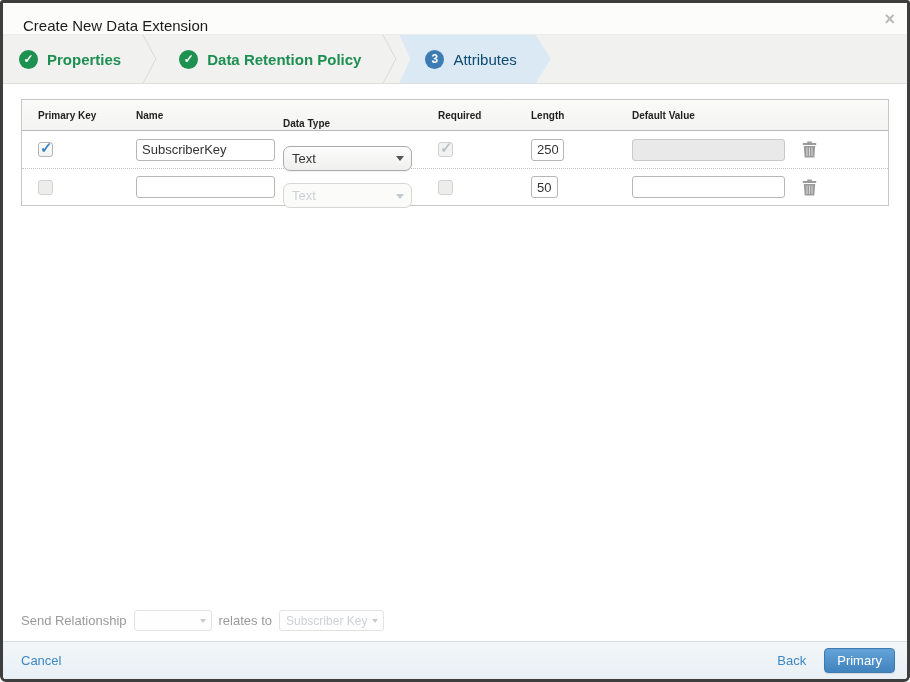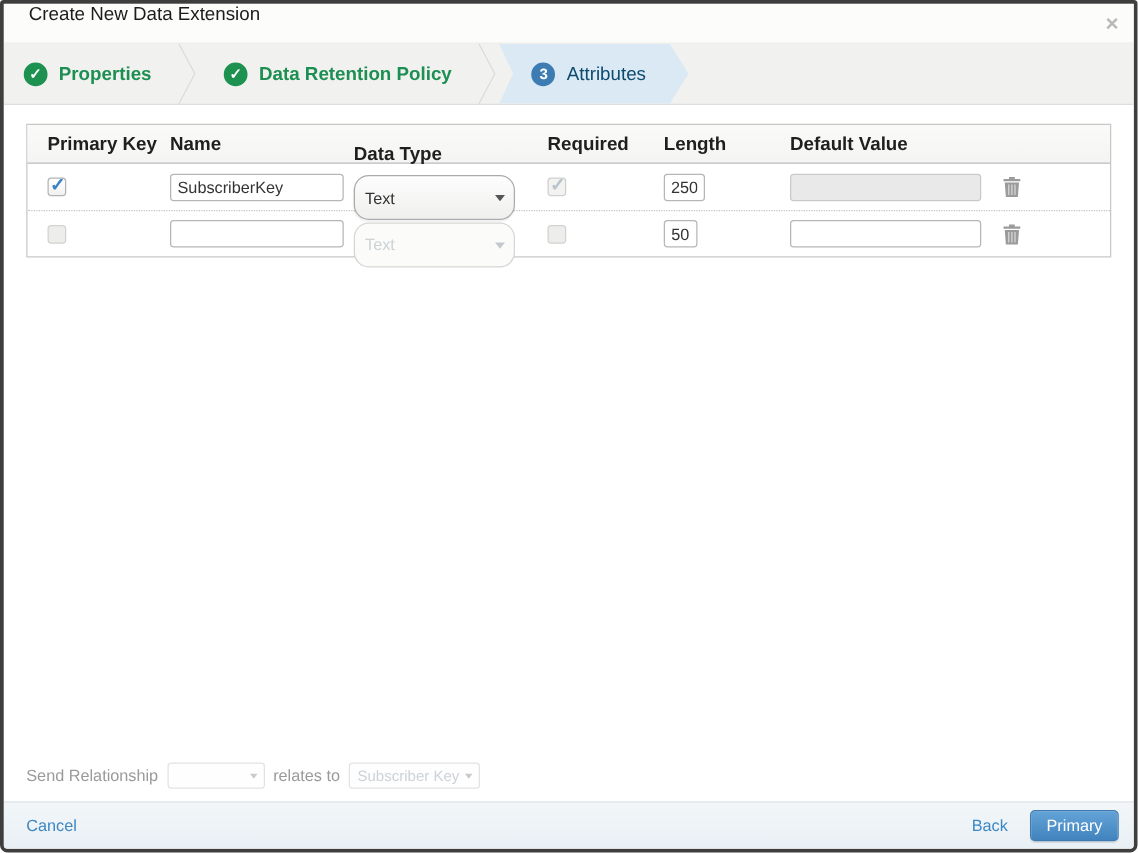--- a/index.html
+++ b/index.html
@@ -14,21 +14,21 @@
     display: flex; flex-direction: column;
     overflow: hidden;
   }
 
   
   .titlebar {
     position: relative;
     height: 32px; flex: 0 0 32px;
     background: #fcfcfb;
     border-bottom: 1px solid #ececea;
-    display: flex; align-items: flex-start;
+    display: flex; align-items: flex-end;
     padding-left: 20px;
     font-size: 15px; color: #1c1c1c;
   }
   .close-x {
     position: absolute; right: 12px; top: 50%;
     transform: translateY(-50%);
     color: #b9b9b9; font-size: 18px; font-weight: bold;
     cursor: pointer; line-height: 1;
   }
 
@@ -69,21 +69,21 @@
   .attr-table {
     margin: 15px 18px 0 18px;
     border: 1px solid #c8c8c8;
     background: #fff;
   }
   .t-row { display: flex; align-items: center; }
   .t-head {
     height: 31px;
     background: linear-gradient(#fafaf8, #f4f4f2);
     border-bottom: 1px solid #b9b9b9;
-    font-weight: bold; font-size: 15px; color: #1f1f1f;
+    font-weight: bold; font-size: 10px; color: #1f1f1f;
   }
   .t-body-row { height: 37px; }
   .t-body-row + .t-body-row { border-top: 1px dotted #c3c3c3; }
   .cell { padding-left: 8px; display: flex; align-items: center; }
   .c-pk   { width: 106px; }
   .c-name { width: 147px; }
   .c-type { width: 147px; margin-top: 17px; }
   .c-req  { width: 101px; }
   .c-len  { width: 101px; }
   .c-def  { width: 166px; }
@@ -110,22 +110,22 @@
     font-family: "Liberation Sans", sans-serif; font-size: 13px; color: #333;
     padding: 0 5px; background: #fff;
   }
   .in-name { width: 139px; }
   .in-len  { width: 33px; }
   .in-len-sm { width: 27px; }
   .in-def  { width: 153px; }
   .input-disabled { background: #e9e9e9; border-color: #c9c9c9; }
 
   .selectbox {
-    position: relative; width: 129px; height: 36px;
-    border: 1px solid #ababab; border-radius: 12px;
+    position: relative; width: 129px; height: 25px;
+    border: 1px solid #ababab; border-radius: 7px;
     background: linear-gradient(#fdfdfd, #efefee);
     box-shadow: 0 1px 1px rgba(0,0,0,0.06);
     font-size: 13px; color: #333;
     display: flex; align-items: center; padding: 0 18px 0 8px;
     cursor: pointer;
   }
   .selectbox .arrow {
     position: absolute; right: 7px; top: 50%; margin-top: -2px;
     width: 0; height: 0;
     border-left: 4px solid transparent; border-right: 4px solid transparent;

